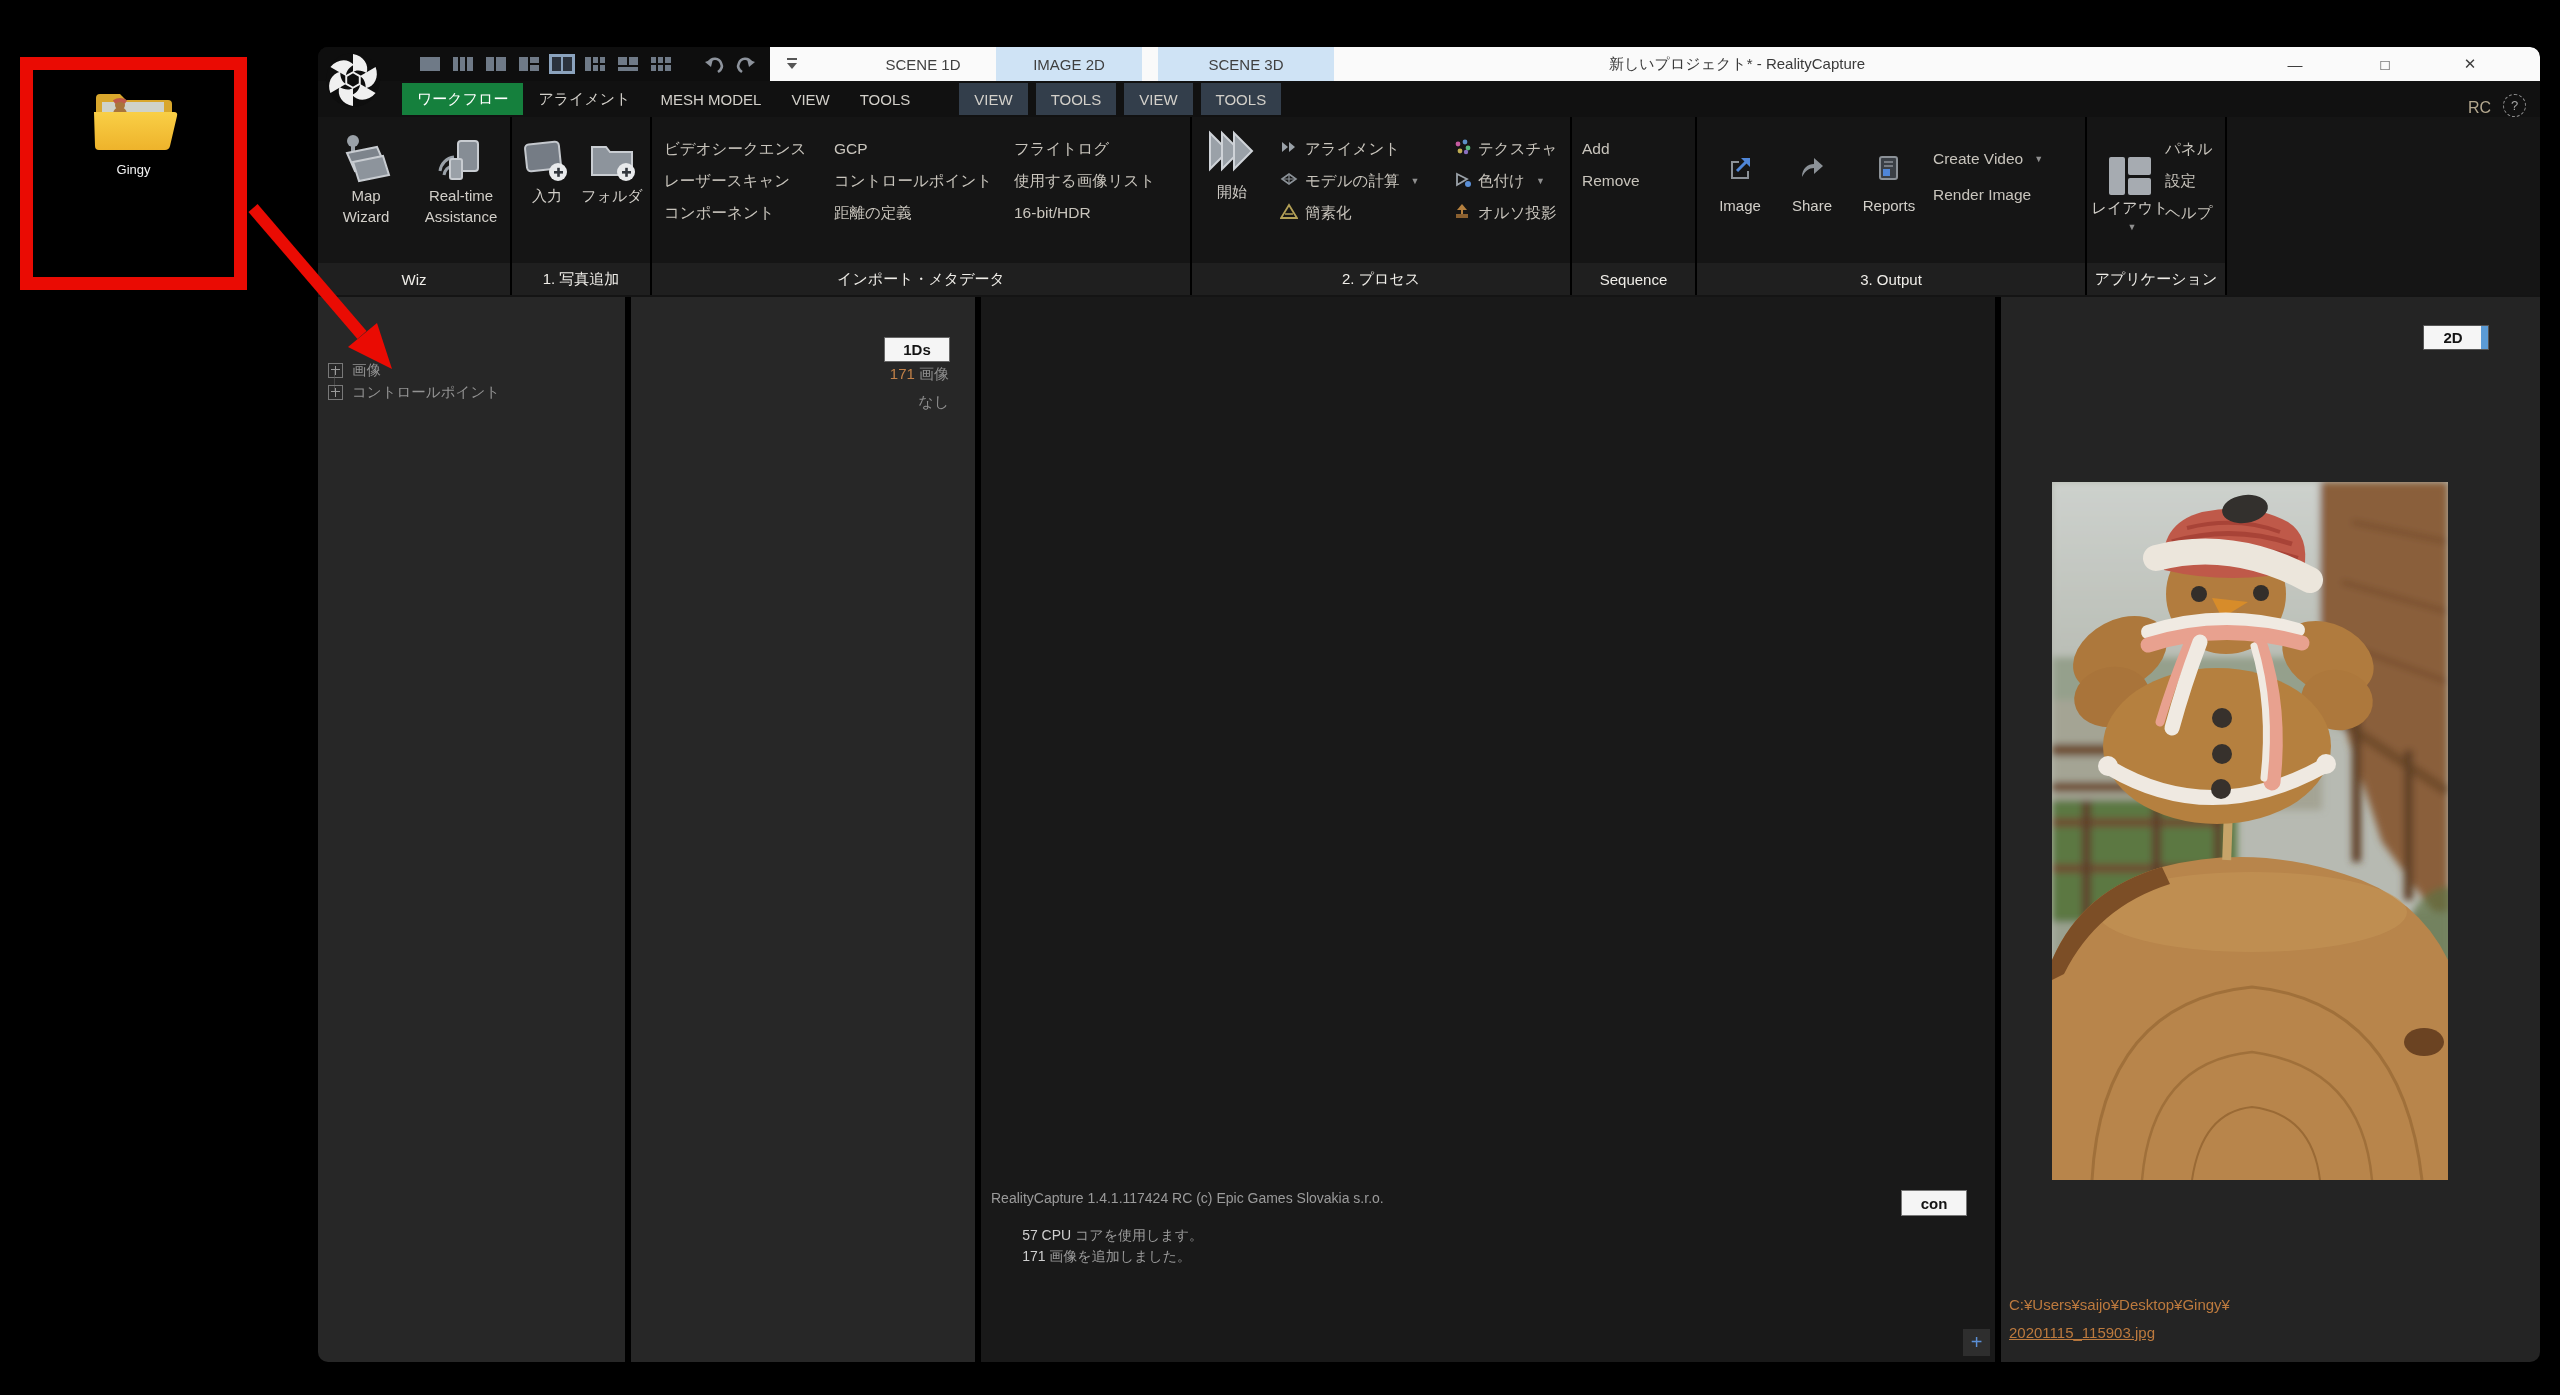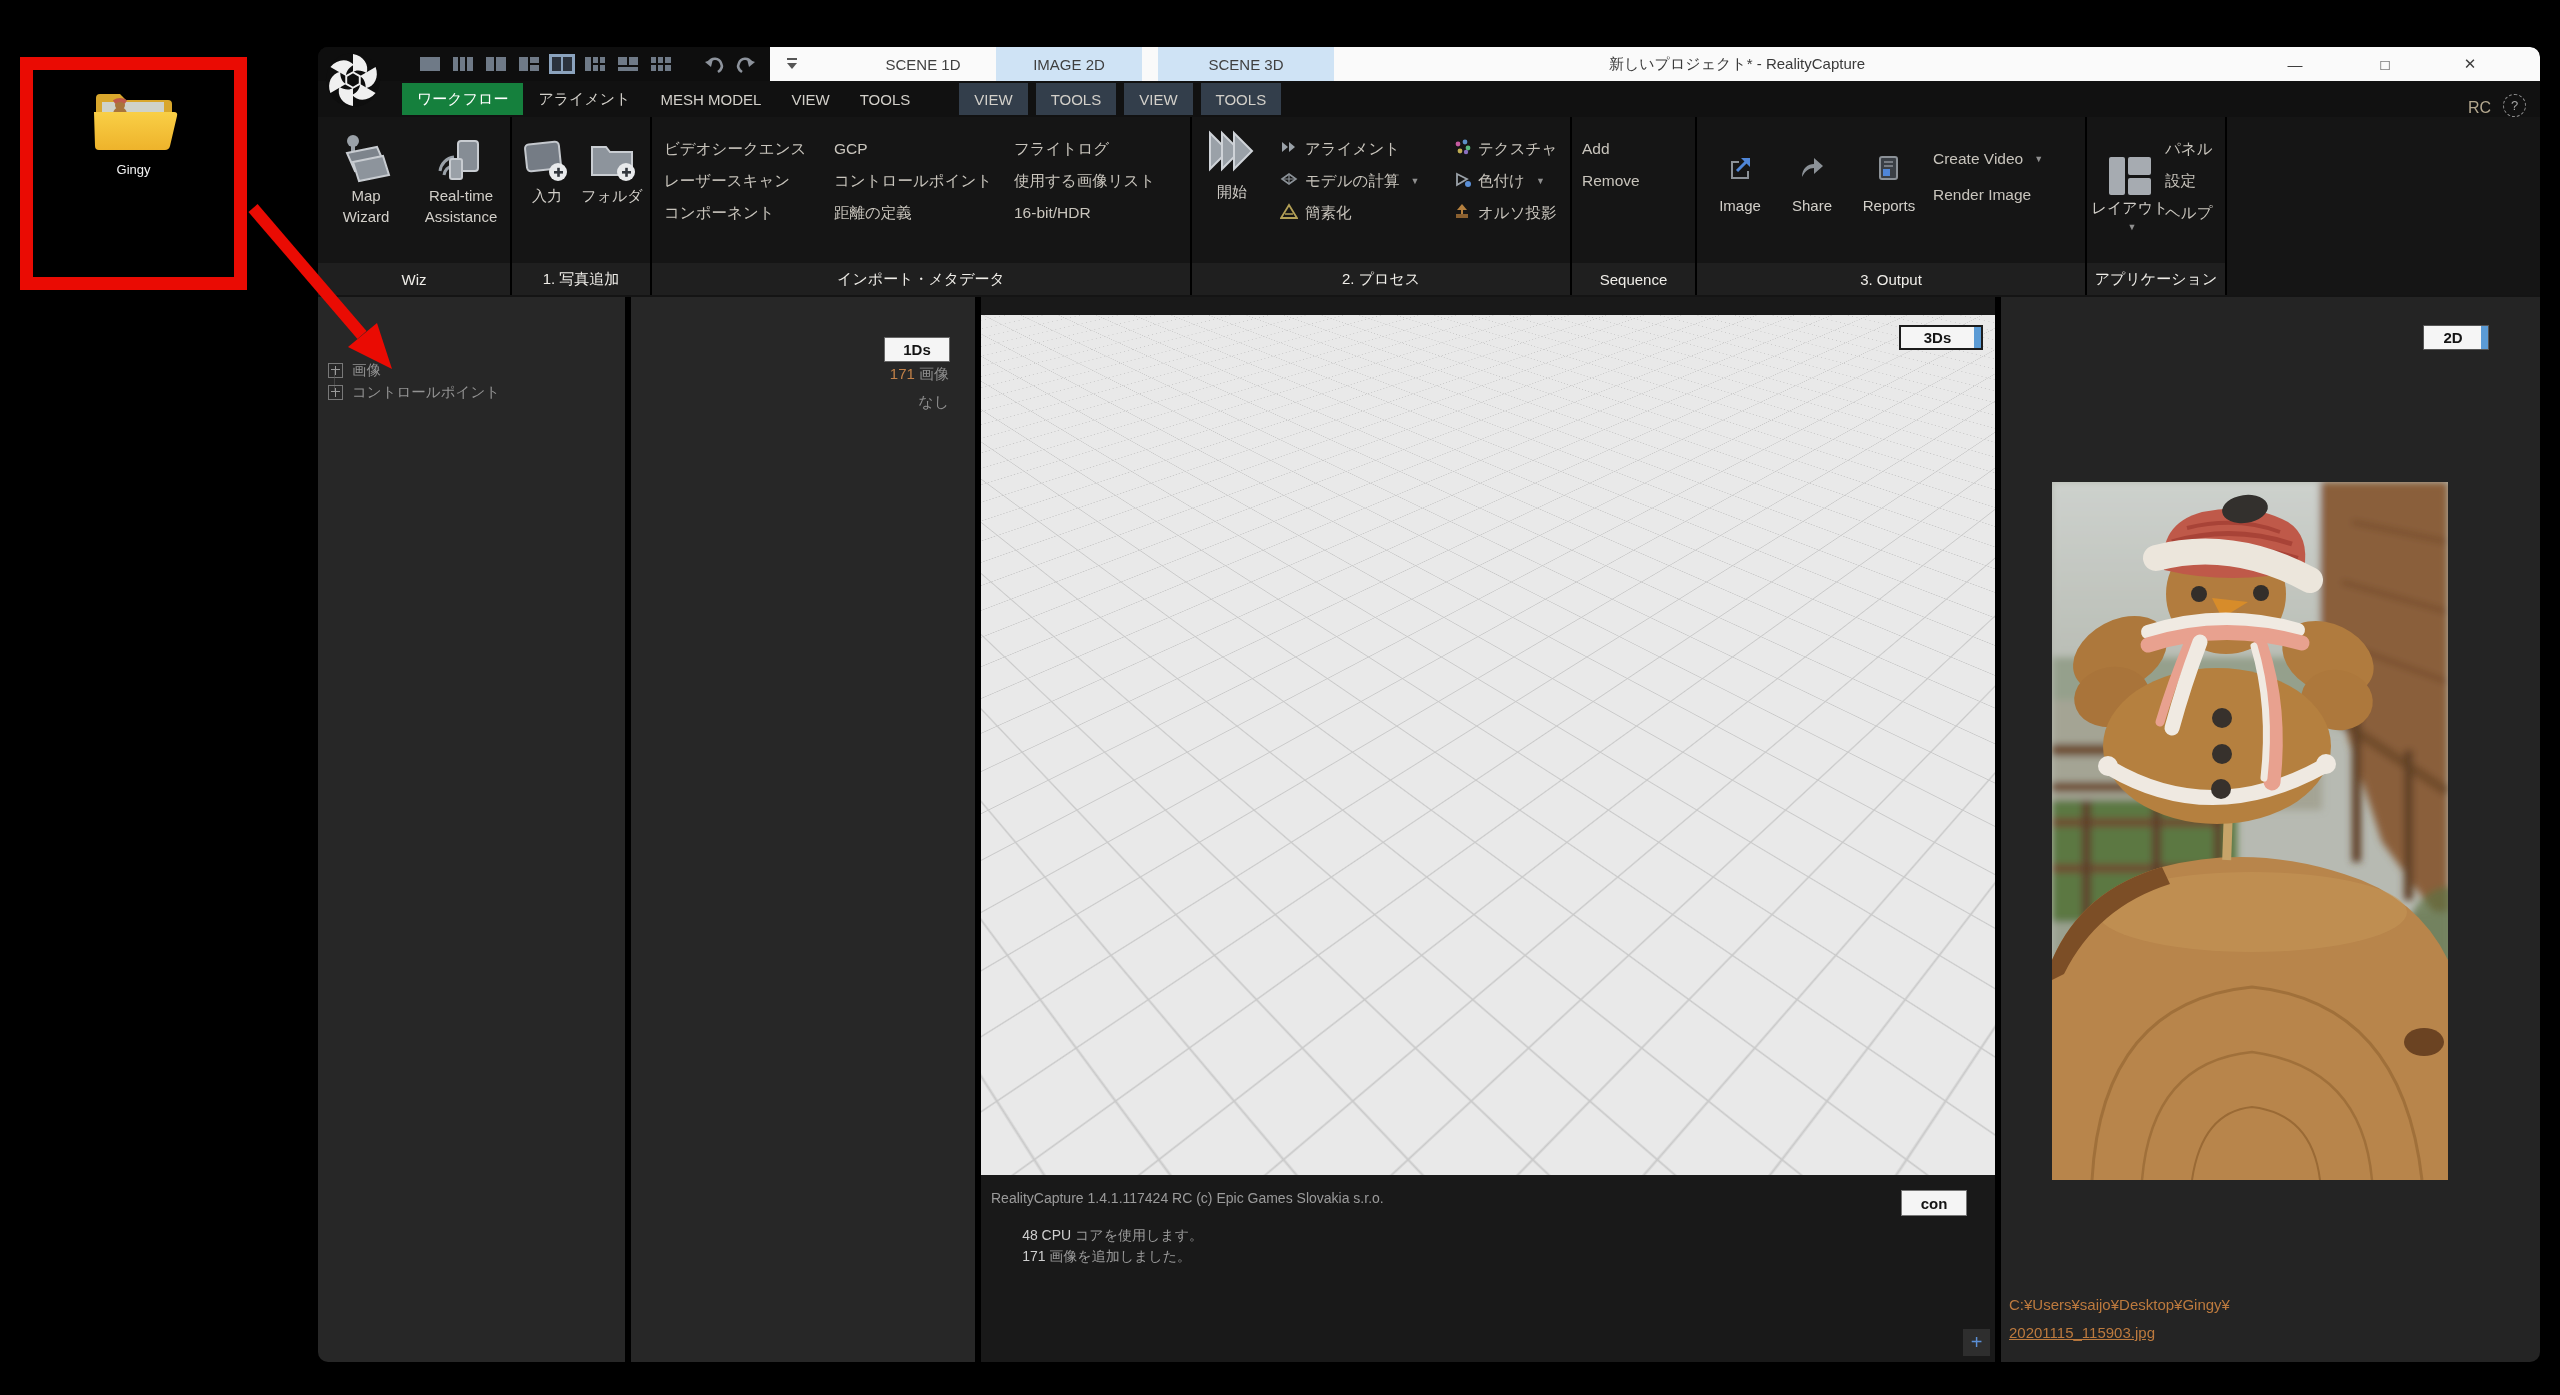--- a/index.html
+++ b/index.html
@@ -468,30 +468,23 @@
     <div class="panel p2">
       <div class="badge" style="left:253px;top:40px;width:66px;height:25px;border:1px solid #666;">1Ds</div>
       <div class="p2row" style="top:68px;">
         <span class="num-orange">171</span>
         <span>画像</span>
       </div>
       <div class="p2row" style="top:96px;">なし</div>
     </div>
 
     <div class="panel p3">
-      <div class="viewport">
-        <div class="vp-grid"></div>
-        <div class="badge" style="top:10px;right:12px;width:84px;height:25px;border:2px solid #1c1c1c;padding-right:7px;">
-          <span>3Ds</span>
-          <span class="bluebar"></span>
-        </div>
-      </div>
       <div class="con-line" style="top:893px;">RealityCapture 1.4.1.117424 RC (c) Epic Games Slovakia s.r.o.</div>
       <div class="con-line" style="top:914px;">
-        <span class="hl">48 CPU</span><span> コアを使用します。</span>
+        <span class="hl">57 CPU</span><span> コアを使用します。</span>
       </div>
       <div class="con-line" style="top:935px;">
         <span class="hl">171</span><span> 画像を追加しました。</span>
       </div>
       <div class="badge" style="top:893px;right:28px;width:66px;height:26px;border:1px solid #777;">con</div>
       <div class="vp-plus">+</div>
     </div>
 
     <div class="panel p4">
       <div class="badge" style="top:28px;right:51px;width:66px;height:25px;border:1px solid #555;padding-right:6px;">

